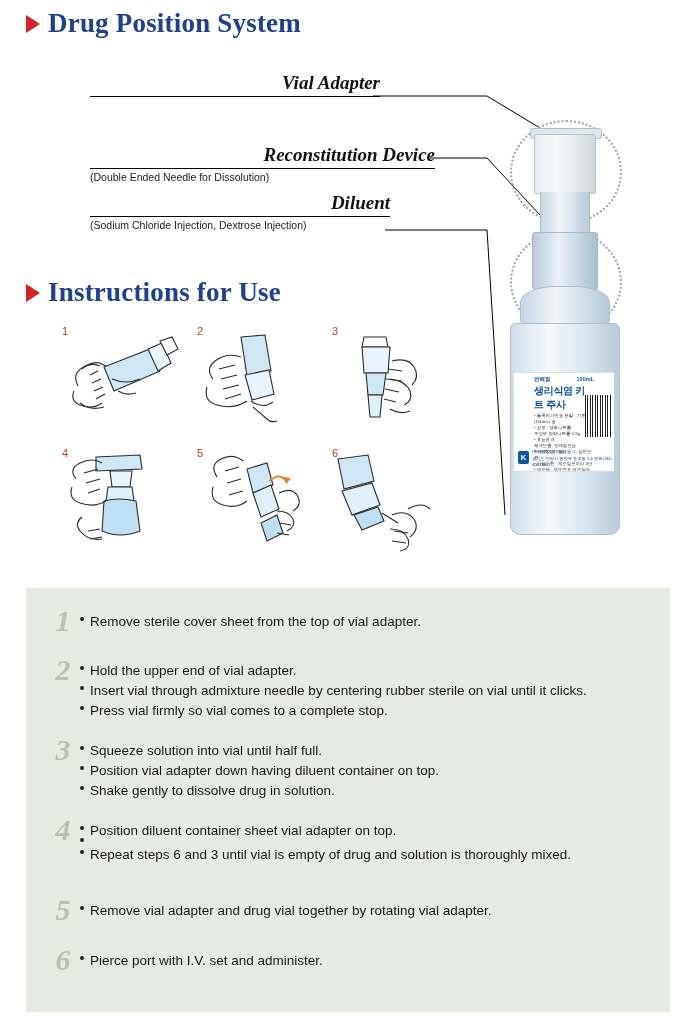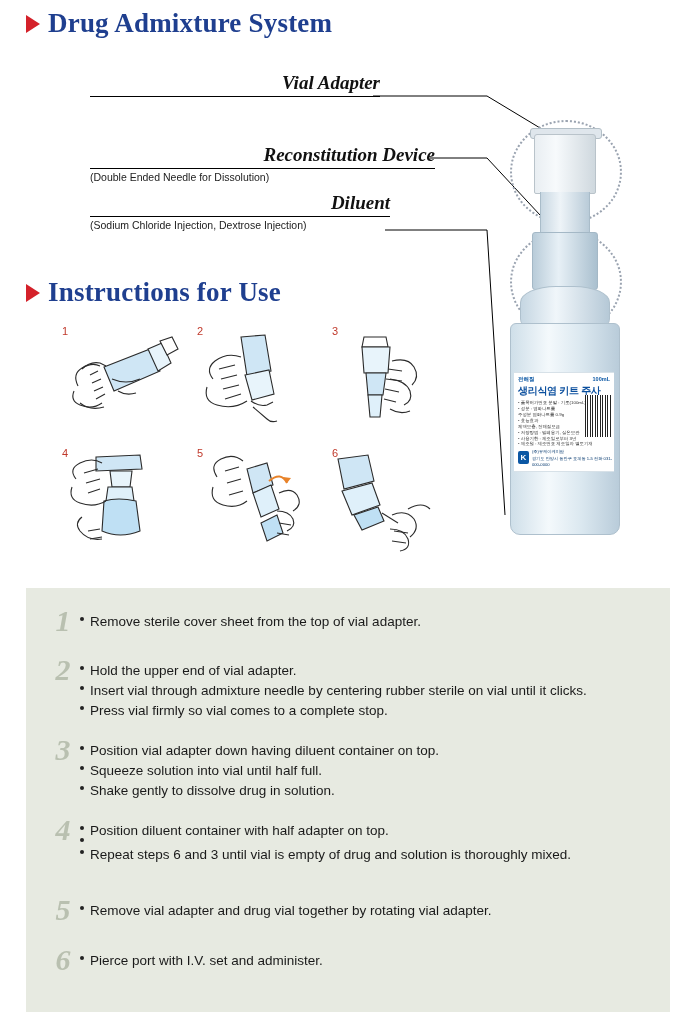--- a/index.html
+++ b/index.html
@@ -143,21 +143,21 @@
     position: absolute;
     left: 44px; top: 252px;
     width: 100px; height: 100px;
     background: #ffffff;
     border-top: 1px solid #d7e1e8;
     border-bottom: 1px solid #d7e1e8;
     overflow: hidden;
     font-size: 5px;
     color: #123;
     line-height: 1.35;
-    padding: 3px 4px;
+    padding: 3px 20px;
     box-sizing: border-box;
   }
   .label-top {
     display: flex;
     justify-content: space-between;
     font-size: 5.5px;
     color: #0b57a4;
     font-weight: bold;
   }
   .label-title {
@@ -264,21 +264,21 @@
 <body>
 
 <svg id="leaders">
   <path d="M373,96 L487,96 L560,140" stroke="#000" stroke-width="1" fill="none"></path>
   <path d="M430,158 L487,158 L540,215" stroke="#000" stroke-width="1" fill="none"></path>
   <path d="M385,230 L487,230 L505,515" stroke="#000" stroke-width="1" fill="none"></path>
 </svg>
 
 <div class="section-head" id="head-system">
   <span class="tri"></span>
-  <span class="htxt">Drug Admixture System</span>
+  <span class="htxt">Drug Position System</span>
 </div>
 
 <div class="section-head" id="head-instructions">
   <span class="tri"></span>
   <span class="htxt">Instructions for Use</span>
 </div>
 
 <div class="callout" id="callout-vial">
   <div class="clabel">Vial Adapter</div>
   <div class="rule"></div>
@@ -466,39 +466,39 @@
         <span>Press vial firmly so vial comes to a complete stop.</span>
       </div>
     </div>
   </div>
 
   <div class="step" style="left:20px; top:153px;">
     <div class="step-num">3</div>
     <div class="step-lines">
       <div class="step-line">
         <span class="bullet"></span>
+        <span>Squeeze solution into vial until half full.</span>
+      </div>
+      <div class="step-line">
+        <span class="bullet"></span>
         <span>Position vial adapter down having diluent container on top.</span>
-      </div>
-      <div class="step-line">
-        <span class="bullet"></span>
-        <span>Squeeze solution into vial until half full.</span>
       </div>
       <div class="step-line">
         <span class="bullet"></span>
         <span>Shake gently to dissolve drug in solution.</span>
       </div>
     </div>
   </div>
 
   <div class="step" style="left:20px; top:233px;">
     <div class="step-num">4</div>
     <div class="step-lines">
       <div class="step-line">
         <span class="bullet"></span>
-        <span>Position diluent container with half adapter on top.</span>
+        <span>Position diluent container sheet vial adapter on top.</span>
       </div>
       <div class="step-line">
         <span class="bullet"></span>
       </div>
       <div class="step-line">
         <span class="bullet"></span>
         <span>Repeat steps 6 and 3 until vial is empty of drug and solution is thoroughly mixed.</span>
       </div>
     </div>
   </div>

